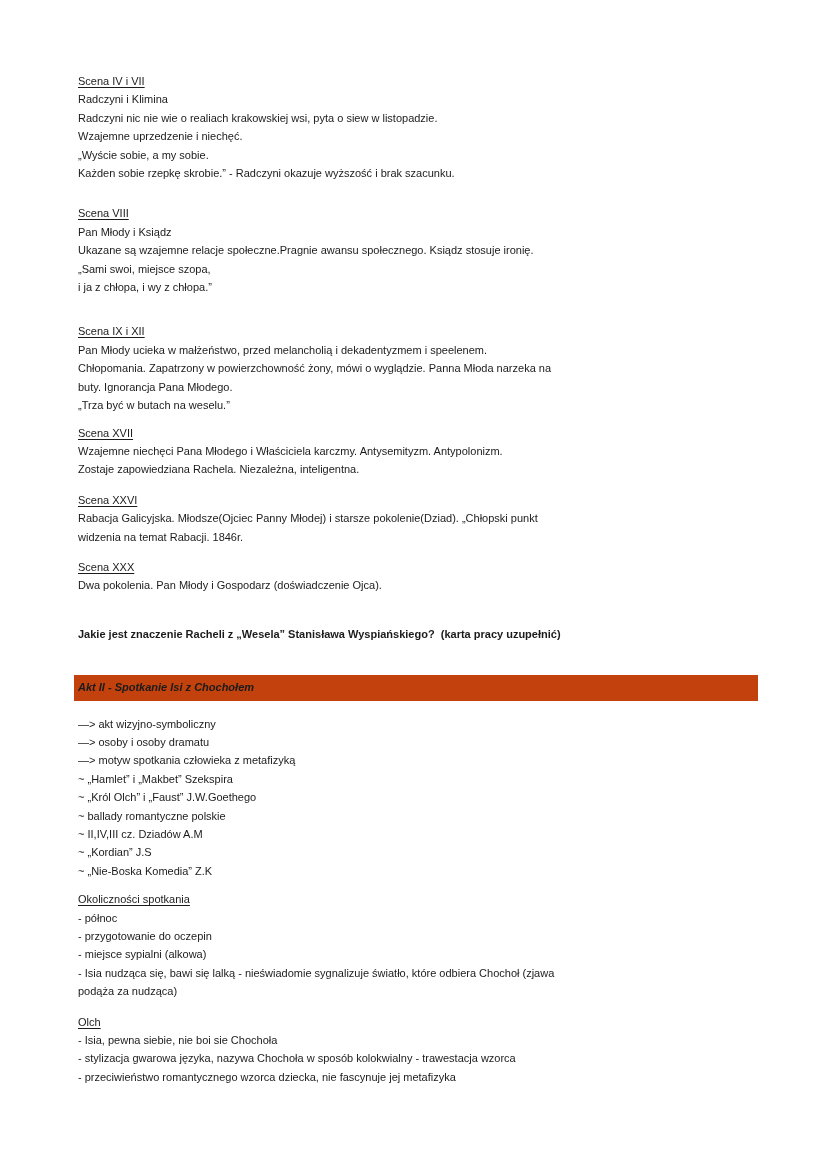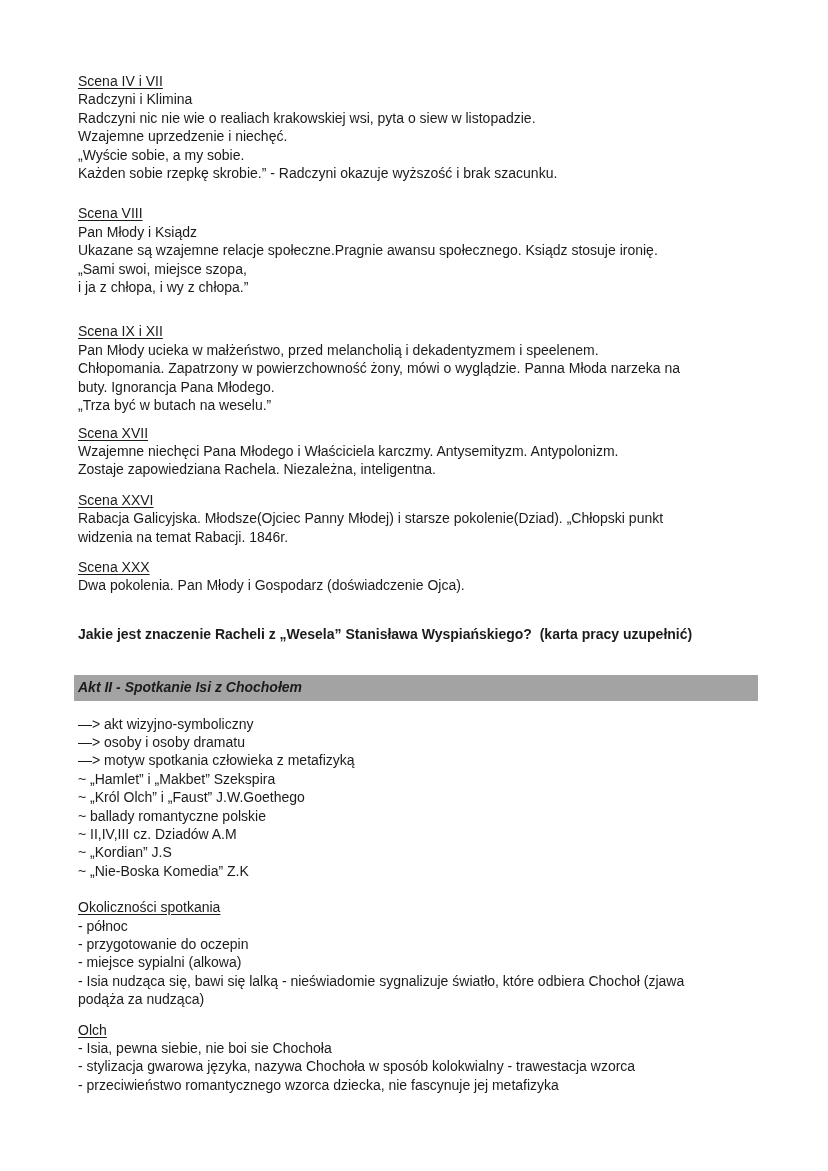--- a/index.html
+++ b/index.html
@@ -4,41 +4,41 @@
 <style>
   html, body { margin: 0; padding: 0; background: #ffffff; }
   .page {
     position: relative;
     width: 828px;
     height: 1171px;
     background: #ffffff;
     box-sizing: border-box;
     padding: 72px 70px 0 78px;
     font-family: "Liberation Sans", "DejaVu Sans", sans-serif;
-    font-size: 14px;
+    font-size: 11px;
     line-height: 18.4px;
     color: #1b1b1b;
     overflow: hidden;
   }
   .block { margin: 0; }
   .h {
     text-decoration: underline;
     text-underline-offset: 2px;
     white-space: pre-wrap;
   }
   .ln { white-space: pre-wrap; }
   
   .gap-a { margin-bottom: 22px; }
   .gap-b { margin-bottom: 26px; }
   .gap-c { margin-bottom: 9px; }
   .gap-d { margin-bottom: 12px; }
   .gap-e { margin-bottom: 30px; }
   .gap-f { margin-bottom: 32px; }
   .gap-g { margin-bottom: 14px; }
-  .gap-h { margin-bottom: 18px; }
+  .gap-h { margin-bottom: 10px; }
   .gap-i { margin-bottom: 12px; }
   .question { font-weight: 700; white-space: pre-wrap; }
   .act-bar {
     font-weight: 700;
     font-style: italic;
     padding: 3px 5px 4px 4px;
     margin-left: -4px;
     white-space: pre-wrap;
   }
 </style>
@@ -84,21 +84,21 @@
     <div class="ln">widzenia na temat Rabacji. 1846r.</div>
   </section>
 
   <section class="block gap-e">
     <div class="h">Scena XXX</div>
     <div class="ln">Dwa pokolenia. Pan Młody i Gospodarz (doświadczenie Ojca).</div>
   </section>
 
   <div class="question gap-f">Jakie jest znaczenie Racheli z „Wesela” Stanisława Wyspiańskiego?  (karta pracy uzupełnić)</div>
 
-  <div class="act-bar gap-g" id="act-bar" style="background: #a3a3a3;">Akt II - Spotkanie Isi z Chochołem</div>
+  <div class="act-bar gap-g" id="act-bar" style="background: #c2410c;">Akt II - Spotkanie Isi z Chochołem</div>
 
   <section class="block gap-h">
     <div class="ln">—&gt; akt wizyjno-symboliczny</div>
     <div class="ln">—&gt; osoby i osoby dramatu</div>
     <div class="ln">—&gt; motyw spotkania człowieka z metafizyką</div>
     <div class="ln">~ „Hamlet” i „Makbet” Szekspira</div>
     <div class="ln">~ „Król Olch” i „Faust” J.W.Goethego</div>
     <div class="ln">~ ballady romantyczne polskie</div>
     <div class="ln">~ II,IV,III cz. Dziadów A.M</div>
     <div class="ln">~ „Kordian” J.S</div>

